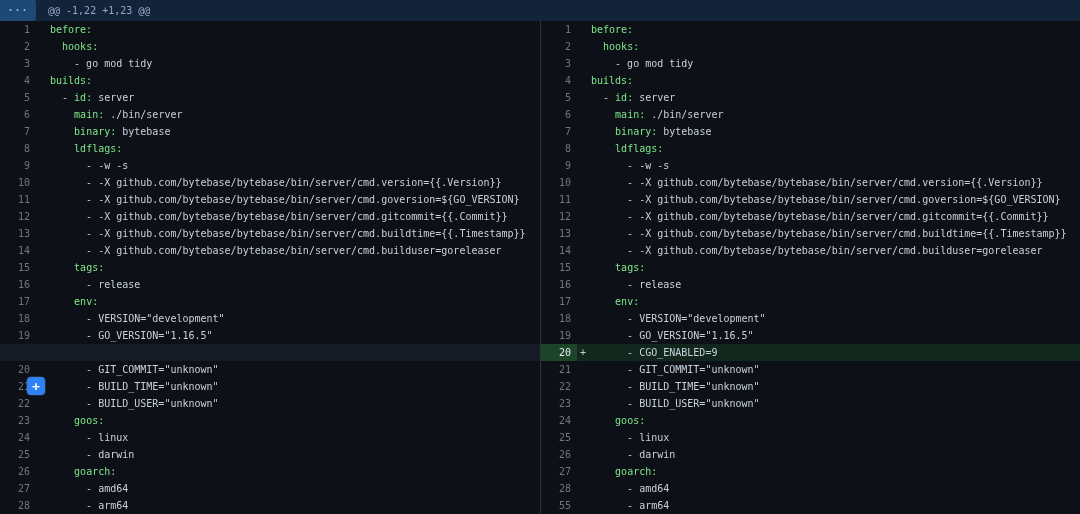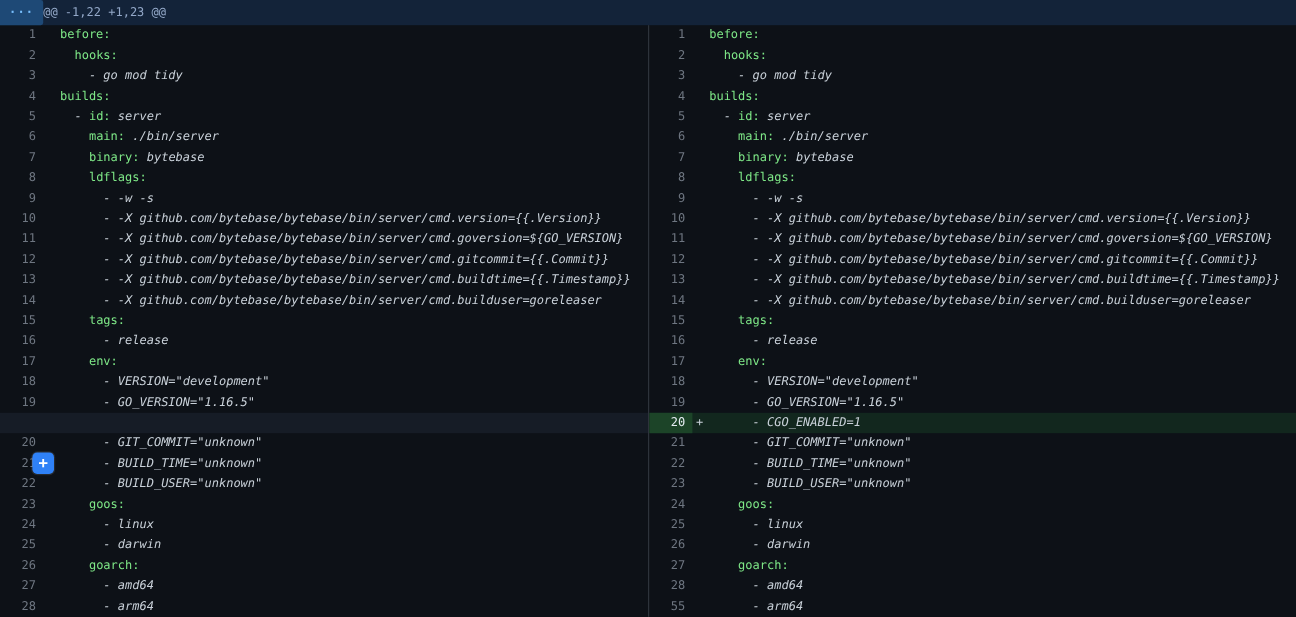--- a/index.html
+++ b/index.html
@@ -49,20 +49,21 @@
     font-size: 10px;
     font-weight: bold;
     letter-spacing: 1px;
     line-height: 19px;
     text-align: center;
     padding: 0;
     cursor: pointer;
   }
   .hunk-text {
     color: var(--hunk_fg);
+    padding-left: 12px;
     white-space: pre;
   }
   .panes { display: flex; height: 493px; }
   .pane { width: 540px; overflow: hidden; position: relative; }
   .pane.right { width: 540px; border-left: 1px solid var(--divider); }
   .row { display: flex; height: 17px; line-height: 17px; }
   .num {
     width: 36px; flex: none;
     padding-right: 6px;
     text-align: right;
@@ -72,21 +73,21 @@
   .code {
     flex: 1;
     position: relative;
     padding-left: 14px;
     white-space: pre;
     overflow: hidden;
     color: var(--code);
   }
   .marker { position: absolute; left: 3px; top: 0; }
   .seg-k { color: var(--key); }
-  .seg-d { color: var(--code); font-style: italic; }
+  .seg-d { color: var(--code); }
   .row.add { background: var(--add_bg); }
   .row.add .num { background: var(--add_num_bg); color: var(--add_num_fg); }
   .row.empty { background: var(--empty_bg); }
   .add-comment {
     position: absolute;
     left: 27px; top: 377px;
     width: 18px; height: 18px;
     border: none; border-radius: 4px;
     background: var(--btn);
     color: #ffffff;
@@ -302,21 +303,21 @@
         <div class="row ctx">
           <span class="num">18</span>
           <span class="code"><span class="seg-d">      - VERSION="development"</span></span>
         </div>
         <div class="row ctx">
           <span class="num">19</span>
           <span class="code"><span class="seg-d">      - GO_VERSION="1.16.5"</span></span>
         </div>
         <div class="row add">
           <span class="num">20</span>
-          <span class="code"><span class="marker">+</span><span class="seg-d">      - CGO_ENABLED=1</span></span>
+          <span class="code"><span class="marker">+</span><span class="seg-d">      - CGO_ENABLED=9</span></span>
         </div>
         <div class="row ctx">
           <span class="num">21</span>
           <span class="code"><span class="seg-d">      - GIT_COMMIT="unknown"</span></span>
         </div>
         <div class="row ctx">
           <span class="num">22</span>
           <span class="code"><span class="seg-d">      - BUILD_TIME="unknown"</span></span>
         </div>
         <div class="row ctx">

